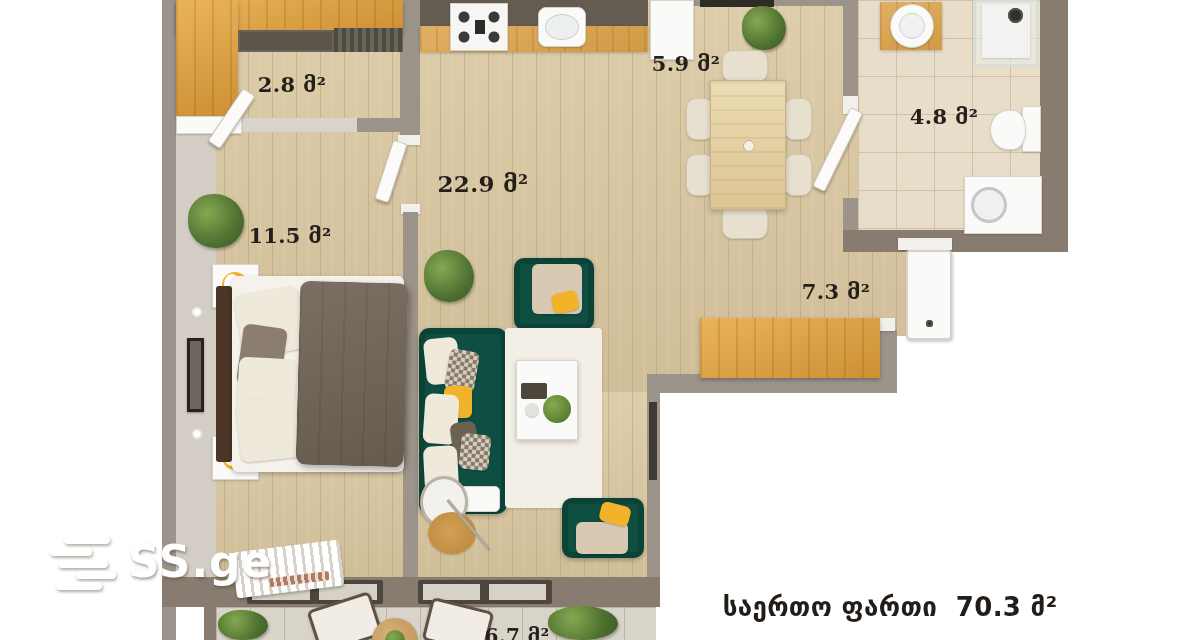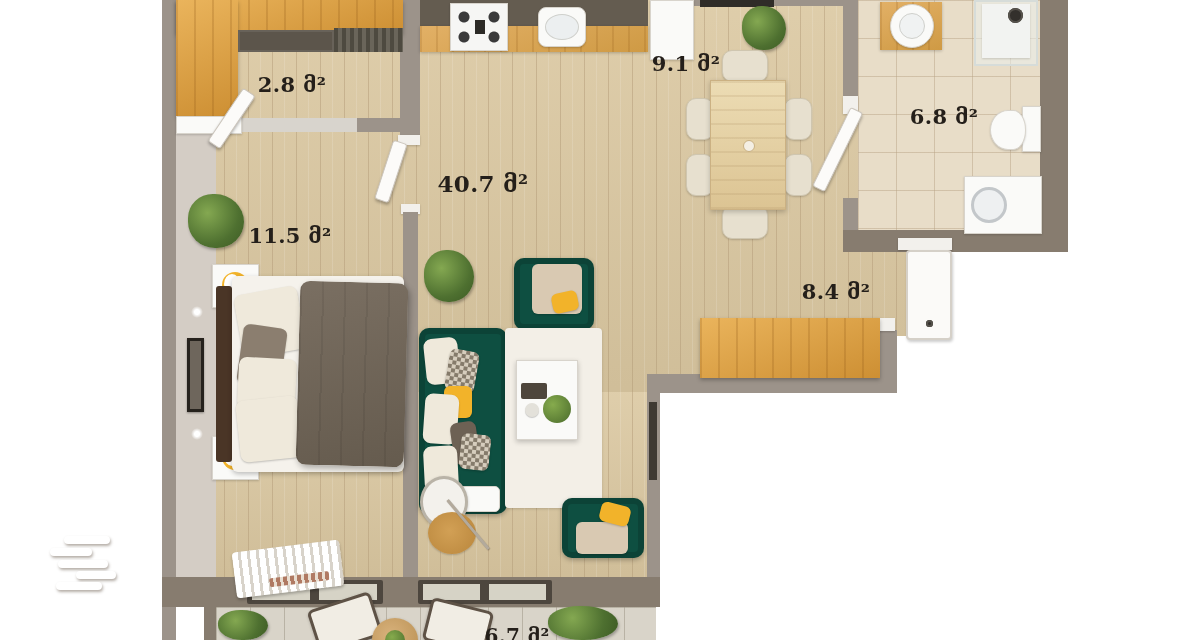--- a/index.html
+++ b/index.html
@@ -229,29 +229,31 @@
 
   <div class="abs plant" style="left:218px;top:610px;width:50px;height:30px;"></div>
   <div class="abs plant" style="left:548px;top:606px;width:70px;height:34px;"></div>
   <div class="abs lounge" style="left:312px;top:600px;width:60px;height:40px;transform:rotate(-18deg);"></div>
   <div class="abs lounge" style="left:426px;top:604px;width:58px;height:38px;transform:rotate(14deg);"></div>
   <div class="abs roundtable" style="left:372px;top:618px;width:46px;height:44px;">
     <div class="abs plantball" style="left:13px;top:12px;width:20px;height:20px;"></div>
   </div>
 
   <div class="arealabel" style="left:292px;top:84px;">2.8 მ²</div>
-  <div class="arealabel" style="left:686px;top:63px;">9.1 მ²</div>
-  <div class="arealabel" style="left:483px;top:183px;font-size:23px;">40.7 მ²</div>
+  <div class="arealabel" style="left:686px;top:63px;">5.9 მ²</div>
+  <div class="arealabel" style="left:483px;top:183px;font-size:23px;">22.9 მ²</div>
   <div class="arealabel" style="left:290px;top:235px;">11.5 მ²</div>
-  <div class="arealabel" style="left:944px;top:116px;">6.8 მ²</div>
-  <div class="arealabel" style="left:836px;top:291px;">8.4 მ²</div>
+  <div class="arealabel" style="left:944px;top:116px;">4.8 მ²</div>
+  <div class="arealabel" style="left:836px;top:291px;">7.3 მ²</div>
   <div class="arealabel" style="left:517px;top:624px;transform:translateX(-50%);font-size:20px;">6.7 მ²</div>
 
+  <div class="footer-text">საერთო ფართი  70.3 მ²</div>
 
   <div class="logo">
     <div class="lbar" style="left:14px;top:4px;width:46px;"></div>
     <div class="lbar" style="left:0px;top:16px;width:42px;"></div>
     <div class="lbar" style="left:8px;top:28px;width:50px;"></div>
     <div class="lbar" style="left:26px;top:39px;width:40px;"></div>
     <div class="lbar" style="left:6px;top:50px;width:46px;"></div>
+    <span class="logo-text">SS.ge</span>
   </div>
 
 </div>
 
 </body></html>

